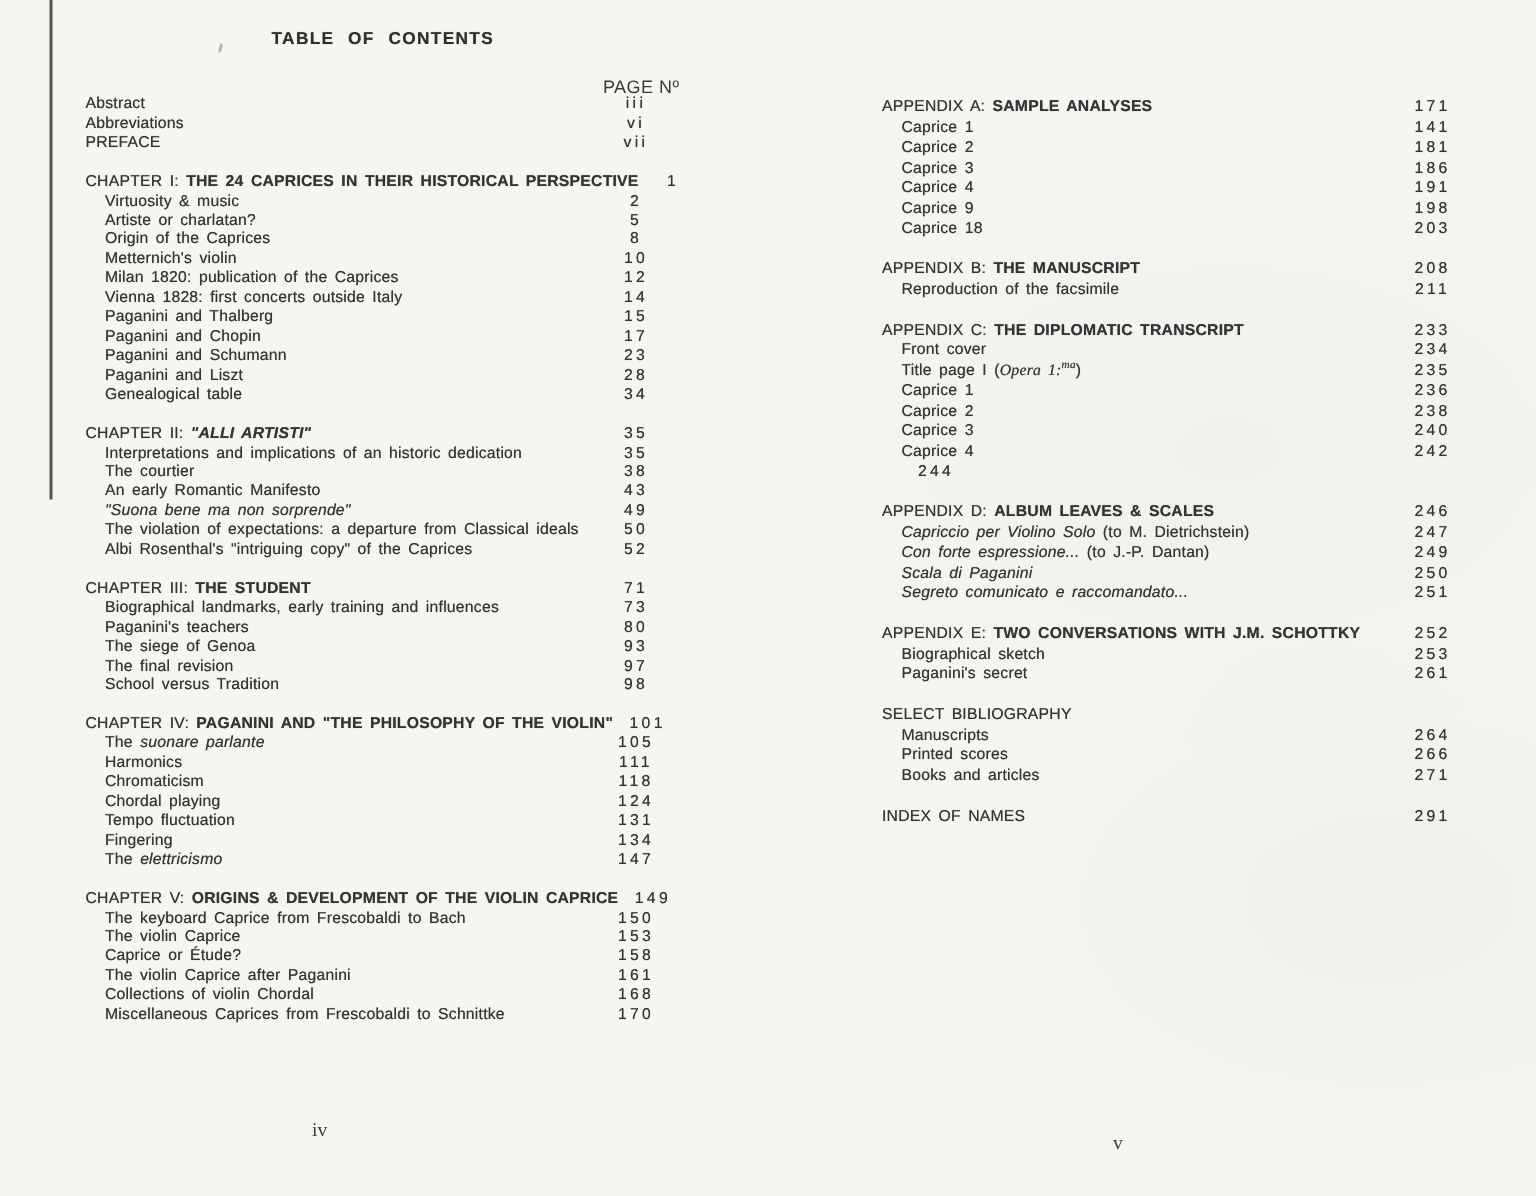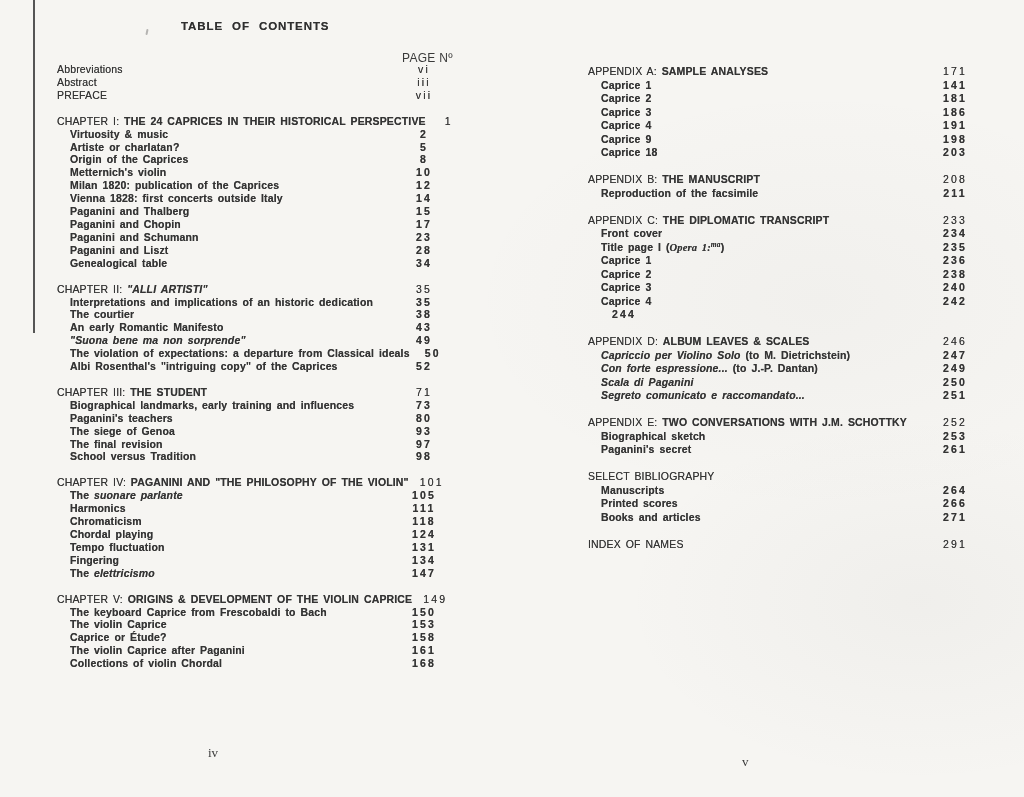--- a/index.html
+++ b/index.html
@@ -36,21 +36,21 @@
     display:flex;align-items:baseline;
     line-height:12.9px;min-height:12.9px;
     font-size:10.5px;
     letter-spacing:0.15px;word-spacing:1.8px;
     text-shadow:0 0 0.45px rgba(60,60,60,0.75);
     white-space:nowrap;
   }
   .toc-col.right .toc-row{line-height:13.5px;min-height:13.5px;}
   .toc-row.gap{margin-top:13px;}
   .toc-col.right .toc-row.gap{margin-top:13.5px;gap:25px;}
-  .toc-row.indent{padding-left:13px;font-weight:bold;}
+  .toc-row.indent{padding-left:13px;}
   .toc-label{flex:1 1 auto;overflow:visible;}
   .toc-page{
     flex:0 0 46px;text-align:center;
     letter-spacing:2.2px;font-size:10.5px;
   }
   .toc-label .b{font-weight:bold;}
   .toc-label .i{font-style:italic;}
   .toc-label .serif{font-family:"Liberation Serif", serif;}
   .toc-label sup{font-size:7.5px;line-height:0;}
   .folio{
@@ -74,26 +74,26 @@
 <body>
 
 <div class="scan-line"></div>
 <div class="scan-mark"></div>
 
 <div class="doc-title">TABLE OF CONTENTS</div>
 <div class="pageno-header">PAGE Nº</div>
 
 <div class="toc-col left">
     <div class="toc-row">
+      <span class="toc-label"><span>Abstract</span></span>
+      <span class="toc-page">iii</span>
+    </div>
+    <div class="toc-row">
       <span class="toc-label"><span>Abbreviations</span></span>
       <span class="toc-page">vi</span>
-    </div>
-    <div class="toc-row">
-      <span class="toc-label"><span>Abstract</span></span>
-      <span class="toc-page">iii</span>
     </div>
     <div class="toc-row">
       <span class="toc-label"><span>PREFACE</span></span>
       <span class="toc-page">vii</span>
     </div>
     <div class="toc-row gap">
       <span class="toc-label"><span>CHAPTER I: </span><span class="b">THE 24 CAPRICES IN THEIR HISTORICAL PERSPECTIVE</span></span>
       <span class="toc-page">1</span>
     </div>
     <div class="toc-row indent">
@@ -240,20 +240,24 @@
       <span class="toc-label"><span>Caprice or Étude?</span></span>
       <span class="toc-page">158</span>
     </div>
     <div class="toc-row indent">
       <span class="toc-label"><span>The violin Caprice after Paganini</span></span>
       <span class="toc-page">161</span>
     </div>
     <div class="toc-row indent">
       <span class="toc-label"><span>Collections of violin Chordal</span></span>
       <span class="toc-page">168</span>
+    </div>
+    <div class="toc-row indent">
+      <span class="toc-label"><span>Miscellaneous Caprices from Frescobaldi to Schnittke</span></span>
+      <span class="toc-page">170</span>
     </div>
   </div>
 <div class="toc-col right">
     <div class="toc-row">
       <span class="toc-label"><span>APPENDIX A: </span><span class="b">SAMPLE ANALYSES</span></span>
       <span class="toc-page">171</span>
     </div>
     <div class="toc-row indent">
       <span class="toc-label"><span>Caprice 1</span></span>
       <span class="toc-page">141</span>

